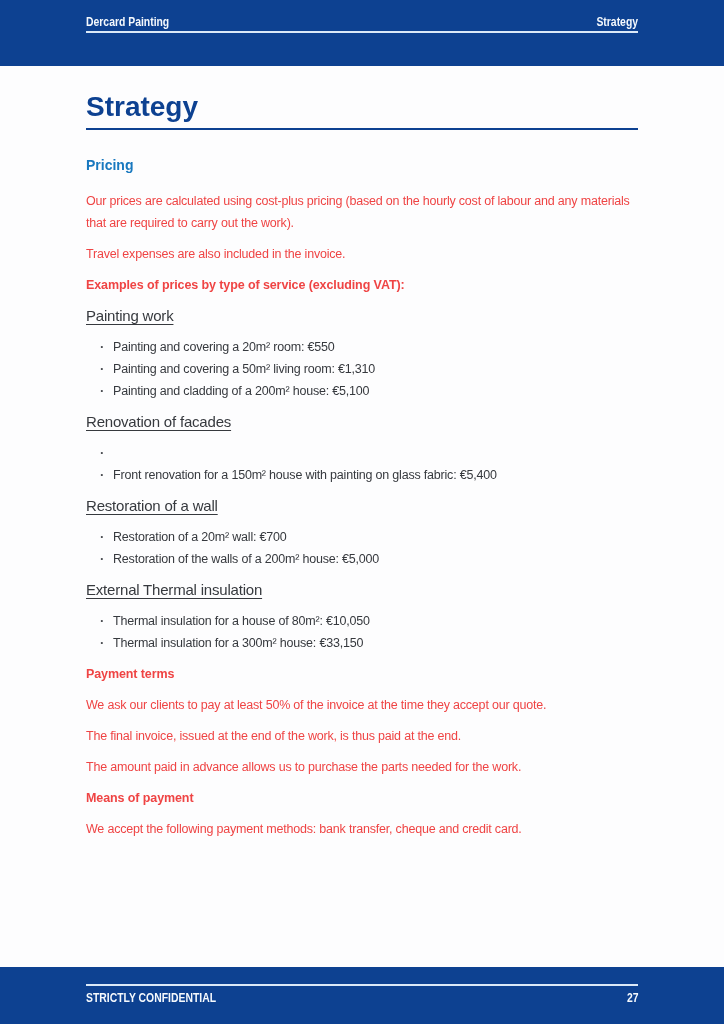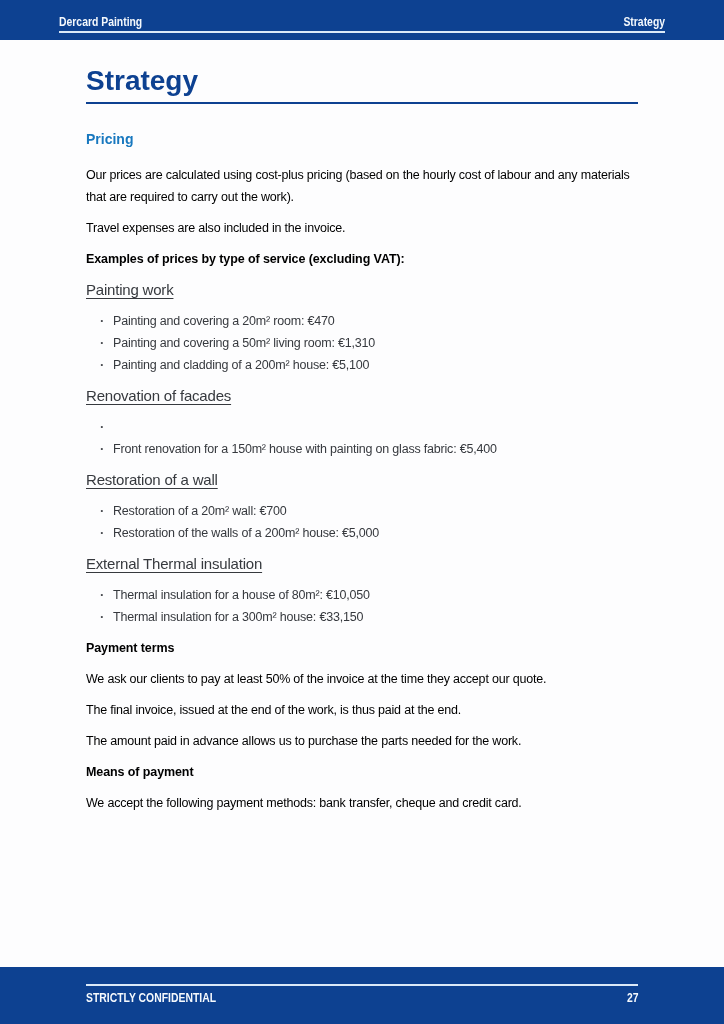--- a/index.html
+++ b/index.html
@@ -7,22 +7,22 @@
     width:724px; height:1024px;
     font-family:"Liberation Sans", sans-serif;
     color:#36393e;
     position:relative;
     overflow:hidden;
   }
   .page { position:absolute; inset:0; background:#fdfdfe; }
 
   
   .topbar {
-    height:40px; background:#0d4191;
-    padding:0 59px; box-sizing:border-box;
+    height:66px; background:#0d4191;
+    padding:0 86px; box-sizing:border-box;
   }
   .topbar-inner {
     height:33px; box-sizing:border-box;
     display:flex; justify-content:space-between; align-items:flex-end;
     border-bottom:2px solid #dbe9f8; padding-bottom:2px;
   }
   .botbar {
     position:absolute; left:0; right:0; bottom:0; height:57px;
     background:#0d4191; padding:0 86px; box-sizing:border-box;
   }
@@ -43,21 +43,21 @@
     margin:26px 0 0; padding-bottom:6px;
     border-bottom:2px solid #0d4191;
     color:#0d4191; font-size:28px; line-height:30px; font-weight:700;
   }
   h2 {
     margin:22px 0 0;
     color:#1878bf; font-size:14px; line-height:26px; font-weight:700;
   }
   p {
     margin:9px 0 0; font-size:12.5px; line-height:22px;
-    letter-spacing:-0.2px; color:#000000;
+    letter-spacing:-0.2px; color:#ef4444;
   }
   p.first { margin-top:12px; }
   p.bold { font-weight:700; letter-spacing:-0.1px; }
   .group-heading {
     margin:9px 0 0; font-size:15px; line-height:22px;
     letter-spacing:-0.2px; text-decoration:underline;
     text-underline-offset:3px; color:#36393e;
   }
   ul.price-list { margin:9px 0 0; padding:0 0 0 14px; list-style:none; }
   ul.price-list li {
@@ -87,21 +87,21 @@
 
     <p class="first">Our prices are calculated using cost-plus pricing (based on the hourly cost of labour and any materials that are required to carry out the work).</p>
     <p>Travel expenses are also included in the invoice.</p>
 
     <p class="bold">Examples of prices by type of service (excluding VAT):</p>
 
     <p class="group-heading">Painting work</p>
     <ul class="price-list">
       <li>
         <span class="bullet">·</span>
-        <span>Painting and covering a 20m² room: €470</span>
+        <span>Painting and covering a 20m² room: €550</span>
       </li>
       <li>
         <span class="bullet">·</span>
         <span>Painting and covering a 50m² living room: €1,310</span>
       </li>
       <li>
         <span class="bullet">·</span>
         <span>Painting and cladding of a 200m² house: €5,100</span>
       </li>
     </ul>

